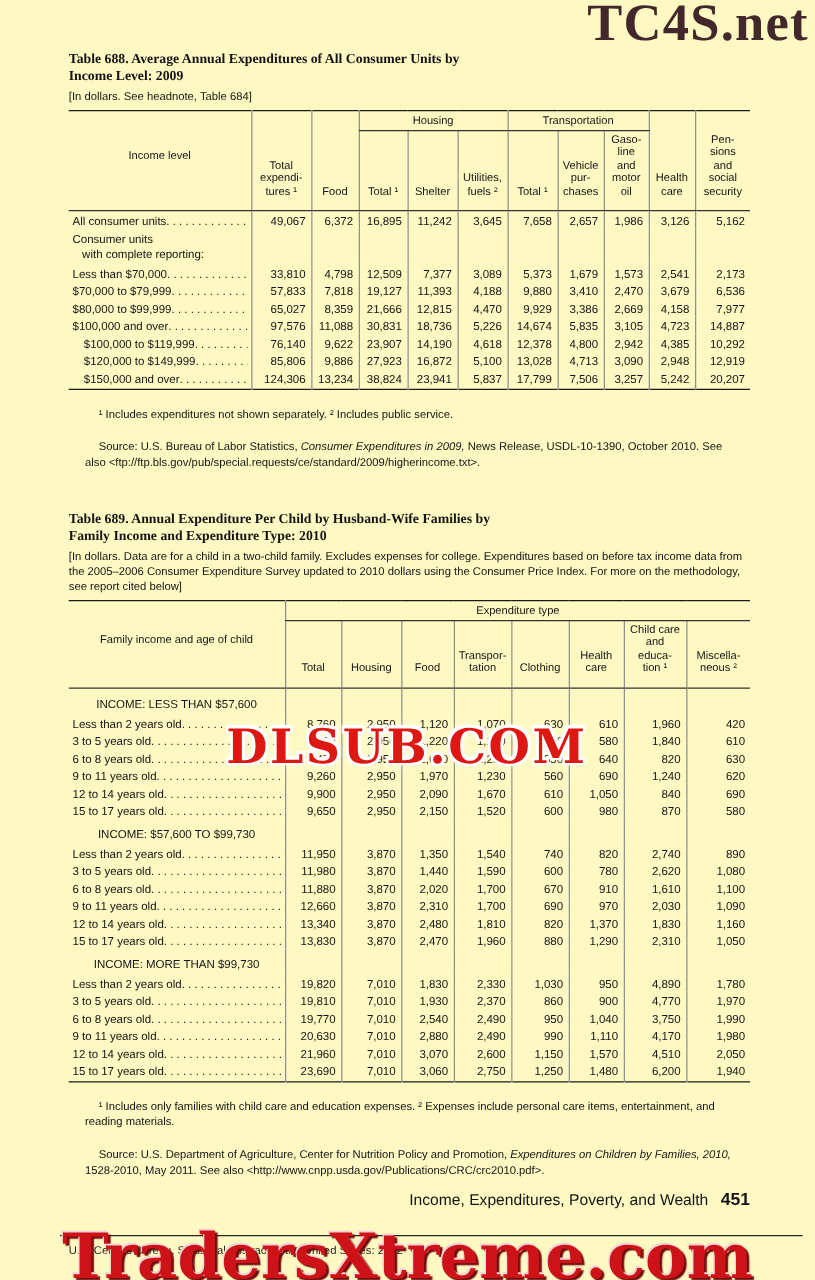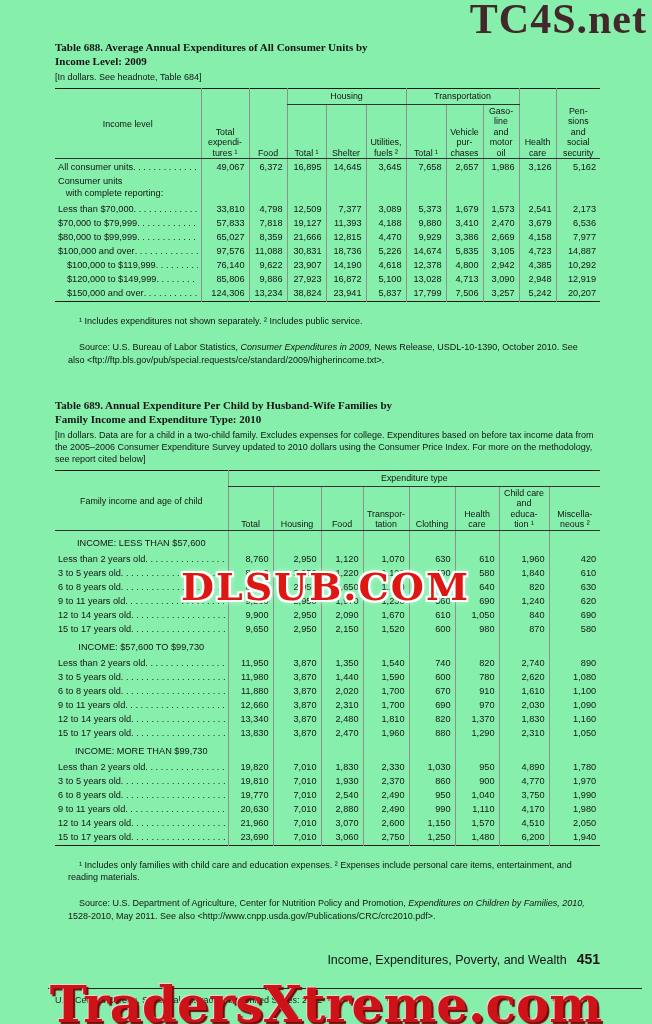--- a/index.html
+++ b/index.html
@@ -1,25 +1,25 @@
 <!DOCTYPE html>
 <html><head>
 <meta charset="utf-8">
 <style>
   html,body{margin:0;padding:0;background:#e8e8e8}
-  .page{position:relative;width:652px;height:1024px;margin:0 auto;background:#86efac;color:#141414;
+  .page{position:relative;width:652px;height:1024px;margin:0 auto;background:#fef9c3;color:#141414;
         font-family:"Liberation Sans","DejaVu Sans",sans-serif;overflow:hidden}
   .content{padding:40px 52px 0 55px}
   .tbl-title{font-family:"Liberation Serif","DejaVu Serif",serif;font-weight:bold;font-size:11px;line-height:1.3;white-space:pre-line}
   .headnote{font-size:9px;line-height:1.32;margin-top:3px;max-width:548px}
   .mt{margin-top:32px}
   table{border-collapse:collapse;table-layout:fixed;width:545px;margin-top:5px;font-size:9.2px;
         border-top:1.5px solid #1a1a1a;border-bottom:1.5px solid #1a1a1a}
   th,td{padding:1px 3px;font-weight:normal}
-  thead th{border-bottom:1px solid #333;vertical-align:bottom;text-align:center;font-size:8.9px;line-height:1.18;padding-bottom:0}
+  thead th{border-bottom:1px solid #333;vertical-align:bottom;text-align:center;font-size:8.9px;line-height:1.18;padding-bottom:10px}
   .ml{white-space:pre-line}
   .stubhead{vertical-align:middle !important;text-align:center}
   .spanner{vertical-align:middle;padding:2px 0}
   td{vertical-align:bottom}
   .vr{border-left:1px solid #8f8f8f}
   td.num{text-align:right;white-space:nowrap;padding-right:4px;height:12px}
   tr.bold{font-weight:bold}
   tbody tr:last-child td{padding-bottom:3px}
   .labwrap{display:flex;align-items:baseline}
   .lt{white-space:nowrap}
@@ -107,21 +107,21 @@
           <tr class="bold">
             <td>
               <div class="labwrap">
                 <span class="lt">All consumer units</span>
                 <span class="dots"></span>
               </div>
             </td>
             <td class="num vr">49,067</td>
             <td class="num vr">6,372</td>
             <td class="num vr">16,895</td>
-            <td class="num vr">14,645</td>
+            <td class="num vr">11,242</td>
             <td class="num vr">3,645</td>
             <td class="num vr">7,658</td>
             <td class="num vr">2,657</td>
             <td class="num vr">1,986</td>
             <td class="num vr">3,126</td>
             <td class="num vr">5,162</td>
           </tr>
           <tr>
             <td class="subhead">Consumer units
    with complete reporting:</td>

